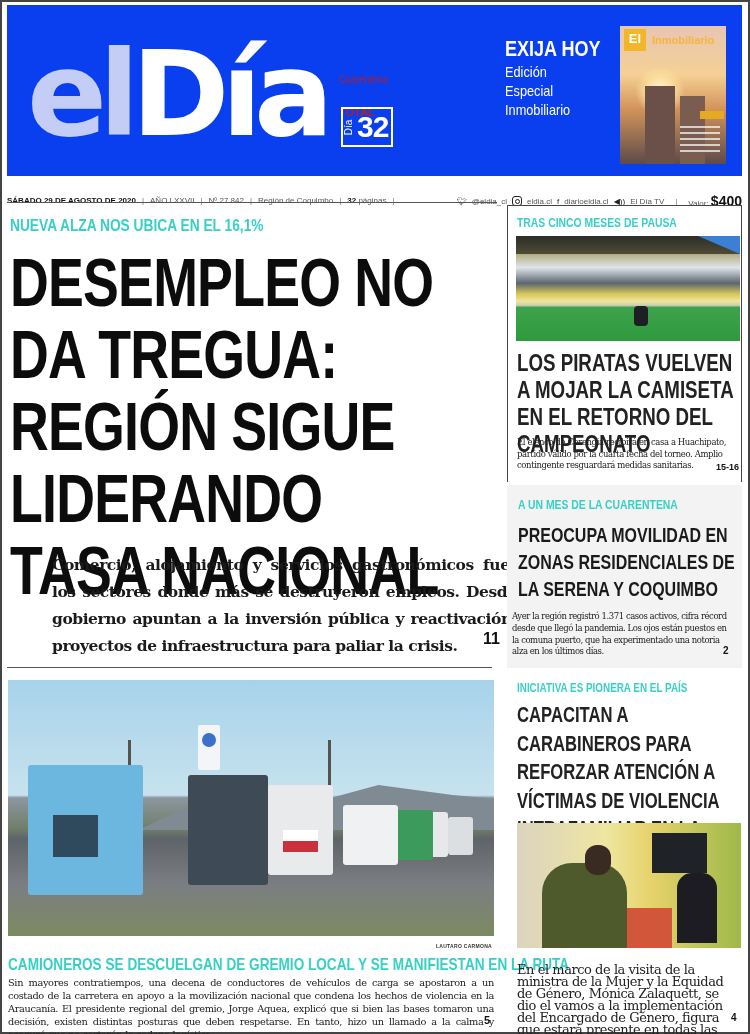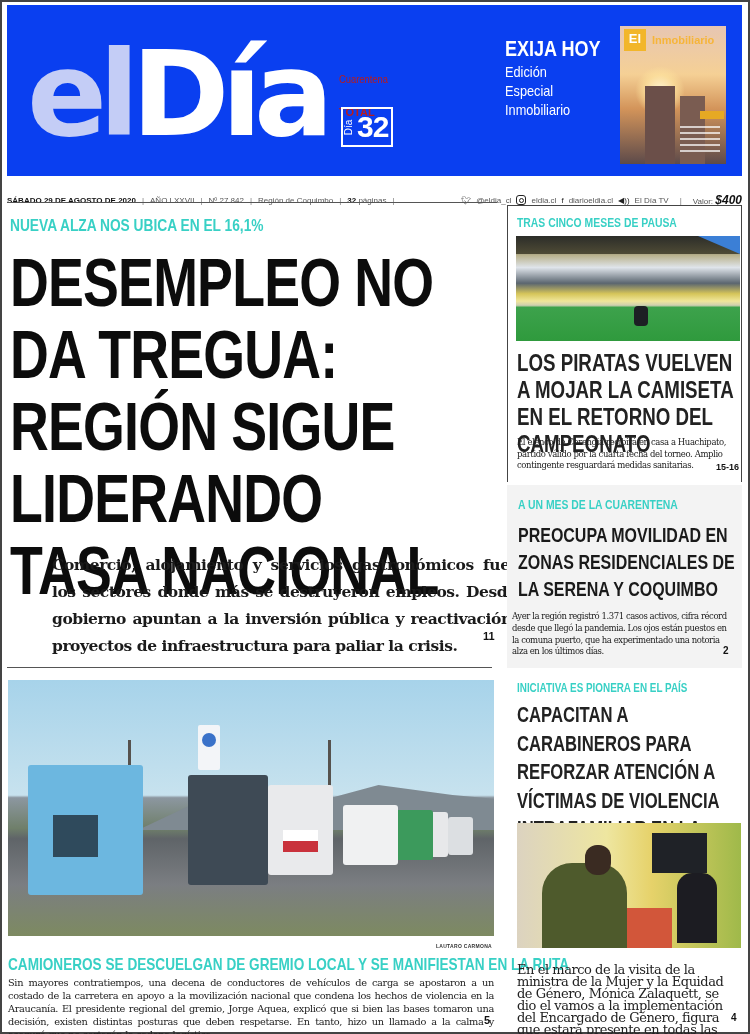--- a/index.html
+++ b/index.html
@@ -36,31 +36,31 @@
     background: repeating-linear-gradient(180deg, rgba(255,255,255,0.7) 0 2px, transparent 2px 6px); }
 
   
   .datebar { position: absolute; left: 7px; top: 193px; width: 735px; height: 14px; font-size: 8px; color: #555; display: flex; align-items: center; white-space: nowrap; }
   .datebar b { color: #111; font-weight: bold; }
   .datebar .sep { margin: 0 6px; color: #777; }
   .datebar .right { position: absolute; right: 0; top: 0; display: flex; align-items: center; gap: 5px; }
   .datebar .ico { font-size: 8px; color: #222; }
   .datebar .insta { display: inline-block; width: 10px; height: 10px; border: 1.5px solid #222; border-radius: 3px; position: relative; }
   .datebar .insta::after { content: ""; position: absolute; left: 2px; top: 2px; width: 3px; height: 3px; border: 1px solid #222; border-radius: 50%; }
-  .datebar .valor b { font-size: 12px; font-style: italic; }
+  .datebar .valor b { font-size: 14px; }
 
   .hr-left { position: absolute; left: 7px; top: 202px; width: 490px; height: 1px; background: #555; }
   .hr-left2 { position: absolute; left: 7px; top: 667px; width: 485px; height: 1px; background: #555; }
 
   
   .kicker { color: #38d0c5; font-weight: bold; font-family: "Liberation Sans Narrow", "Liberation Sans", sans-serif; text-transform: uppercase; }
   .lead-kicker { position: absolute; left: 10px; top: 217px; font-size: 16px; transform: scaleX(0.86); transform-origin: left; white-space: nowrap; }
   .lead-title { position: absolute; left: 10px; top: 246px; width: 560px; font-size: 68px; line-height: 72px; font-weight: bold; color: #0c0c0c; letter-spacing: -1px; transform: scaleX(0.79); transform-origin: left; }
   .lead-dek { position: absolute; left: 8px; top: 551px; width: 486px; font-family: "DejaVu Serif", serif; font-weight: bold; font-size: 15.5px; line-height: 27px; color: #1b1b1b; letter-spacing: -0.45px; text-align: justify; margin-left: 44px; }
-  .lead-page { position: absolute; left: 483px; top: 630px; font-size: 11px; font-weight: bold; }
+  .lead-page { position: absolute; left: 483px; top: 630px; font-size: 16px; font-weight: bold; }
 
   
   .photo-trucks { position: absolute; left: 8px; top: 680px; width: 486px; height: 256px; overflow: hidden;
     background: linear-gradient(180deg, #a7d3ea 0%, #c7e2ee 45%, #8c97a0 46%, #6f7f6a 58%, #5f6468 62%, #7b7e82 80%, #7d8a61 100%); }
   .photo-trucks .mtn { position: absolute; left: 130px; top: 100px; width: 370px; height: 50px; background: #7f8a92; clip-path: polygon(0 100%, 20% 30%, 40% 60%, 65% 10%, 85% 30%, 100% 40%, 100% 100%); }
   .truck { position: absolute; border-radius: 3px; }
   .t1 { left: 20px; top: 85px; width: 115px; height: 130px; background: #6cb7e0; }
   .t1 .grille { position: absolute; left: 25px; top: 50px; width: 45px; height: 42px; background: #2f4a5c; }
   .t2 { left: 180px; top: 95px; width: 80px; height: 110px; background: #3e4a55; }
   .t3 { left: 260px; top: 105px; width: 65px; height: 90px; background: #e9eaec; }

